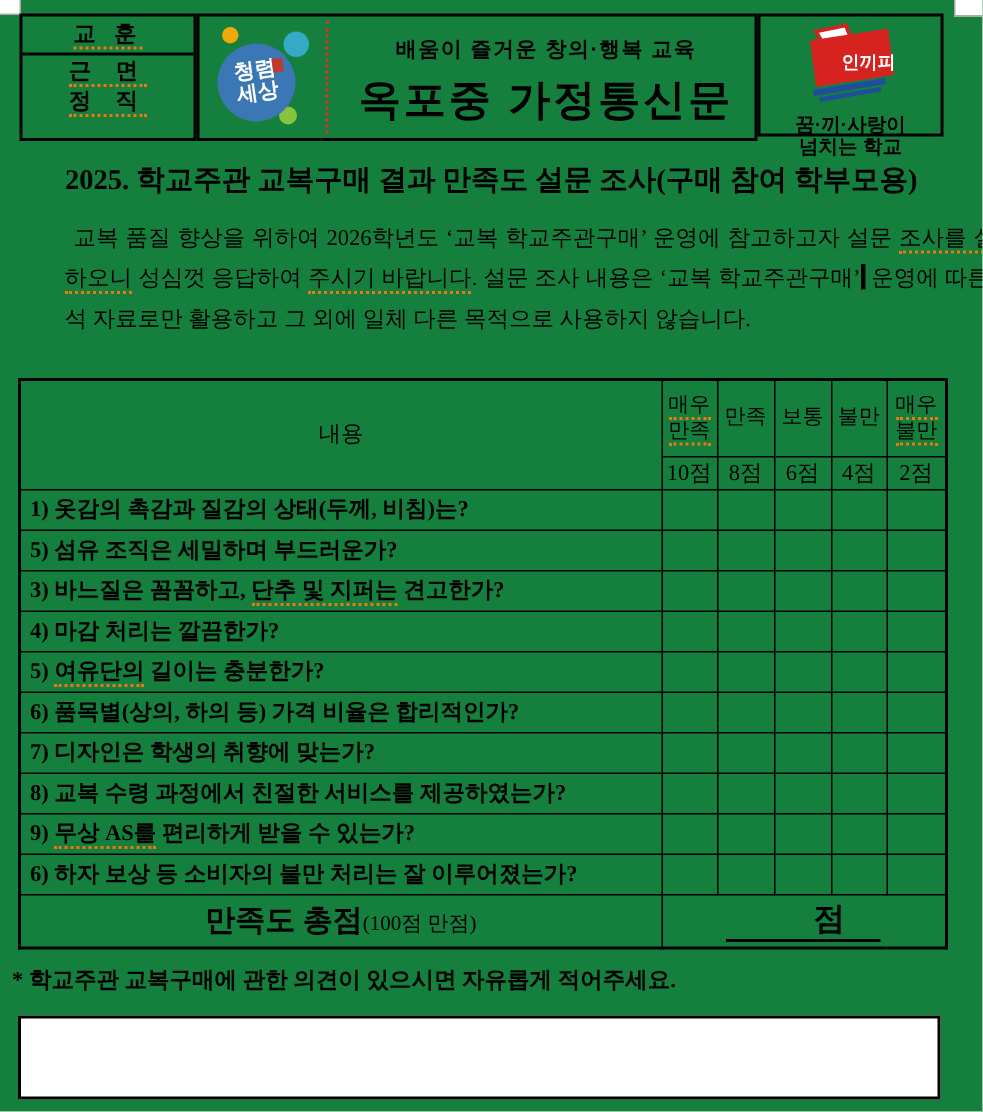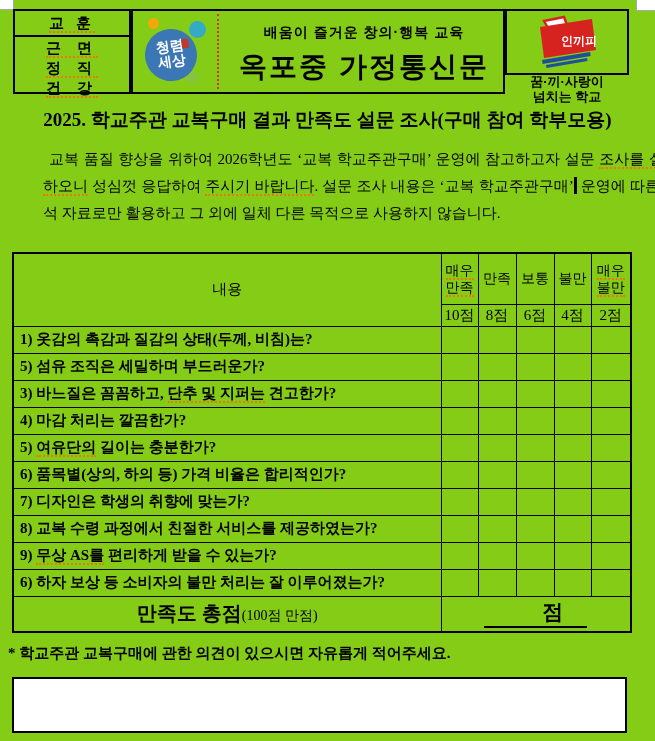--- a/index.html
+++ b/index.html
@@ -1,18 +1,18 @@
 <!DOCTYPE html>
 <html><head>
 <meta charset="utf-8">
 <style>
   html,body { margin:0; padding:0; background:#fff; }
   .page {
     position:relative; width:655px; height:741px; overflow:hidden;
-    background:#84cc16; color:#000;
+    background:#15803d; color:#000;
     font-family:"Liberation Serif","DejaVu Serif",serif;
   }
   
   .sq { border-bottom:2px dotted #ee7712; }
   .cursor { display:inline-block; width:3px; height:17px; background:#000; vertical-align:-3px; }
 
   
   .frag { position:absolute; border:1px solid #a9a9a9; background:#fff; }
   .frag-tl { left:-3px; top:-3px; width:15px; height:11px; }
   .frag-tr { left:636px; top:-4px; width:22px; height:13px; }
@@ -36,21 +36,21 @@
   .seal { position:absolute; left:12px; top:18px; width:52px; height:52px; border-radius:50%;
           background:#3b76b5; color:#fff; text-align:center; transform:rotate(-8deg); }
   .seal-txt { font-weight:bold; font-size:14px; line-height:15px; padding-top:10px;
               font-family:"Liberation Sans","DejaVu Sans",sans-serif; }
   .seal-stamp { position:absolute; right:7px; top:12px; width:7px; height:9px; background:#c0392b; }
   .red-dotted { position:absolute; left:84px; top:3px; height:75px; border-left:2px dotted #e03131; }
   .hdr-text { position:absolute; left:92px; top:0; width:278px; height:81px; text-align:center; }
   .slogan-top { margin-top:13px; font-weight:bold; font-size:14px; letter-spacing:1px; }
   .news-title { margin-top:6px; font-weight:bold; font-size:28px; letter-spacing:2px; }
 
-  .hdr-right { position:absolute; left:505px; top:9px; width:124px; height:66px;
+  .hdr-right { position:absolute; left:505px; top:9px; width:124px; height:82px;
                border:2px solid #000; box-sizing:border-box; text-align:center; }
   .emblem { margin-top:3px; }
   .hdr-right-slogan { font-weight:bold; font-size:13px; line-height:15px; }
 
   
   .doc-title { position:absolute; left:0; top:107px; width:655px; text-align:center;
                font-weight:bold; font-size:19px; }
   .intro { position:absolute; left:10px; top:146px; width:636px; font-size:15px;
            line-height:27px; text-align:justify; text-indent:6px;margin-left:33px; }
   .note { position:absolute; left:0; top:226px; width:647px; text-align:right; font-size:14px; }
@@ -84,21 +84,20 @@
 
   <div class="frag frag-tl"></div>
   <div class="frag frag-tr"></div>
 
   <div class="hdr">
 
     <div class="motto">
       <div class="motto-title"><span class="sq">교 훈</span></div>
       <div class="motto-item"><span class="sq">근 면</span></div>
       <div class="motto-item"><span class="sq">정 직</span></div>
-      <div class="motto-item"><span class="sq">건 강</span></div>
     </div>
 
     <div class="hdr-center">
       <span class="dot dot-orange"></span>
       <span class="dot dot-teal"></span>
       <span class="dot dot-green"></span>
       <div class="seal">
         <div class="seal-txt">
           <div>청렴</div>
           <div>세상</div>

